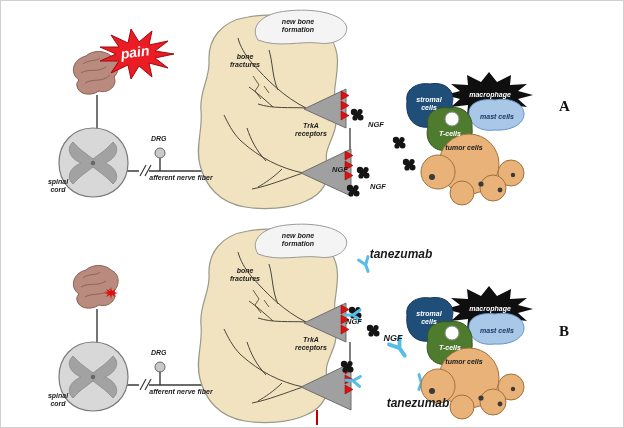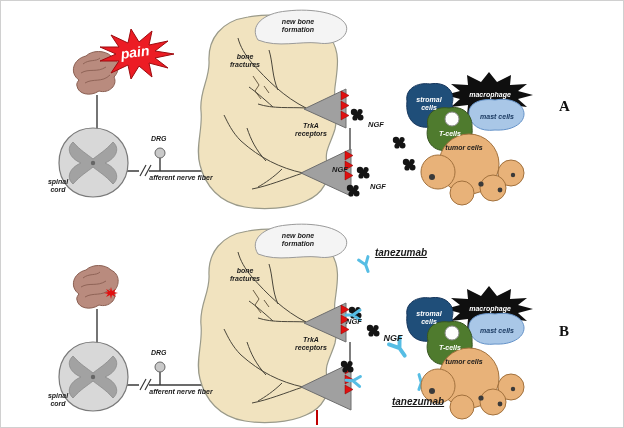--- a/index.html
+++ b/index.html
@@ -14,21 +14,21 @@
   #panel-b { top:214px; }
   .panel svg { position:absolute; left:0; top:0; }
   .lbl {
     position:absolute; font:italic 700 7px/1.2 "Liberation Sans", sans-serif;
     color:#1a1a1a; text-align:center; pointer-events:none;
   }
   .lbl.white { color:#ffffff; }
   .lbl.mast  { color:#17365d; }
   .lbl.ngf   { font-size:7.5px; }
   .lbl.ngf-big { font-size:9px; }
-  .lbl.tanez { font-size:10px;text-decoration:underline; }
+  .lbl.tanez { font-size:12px; }
   .lbl.pain  { font-size:14px; color:#ffffff; transform:rotate(-8deg); }
   .marker {
     position:absolute; font:700 15px "Liberation Serif", serif; color:#111111;
   }
 </style>
 </head>
 <body>
 
 <div class="figure">
 

